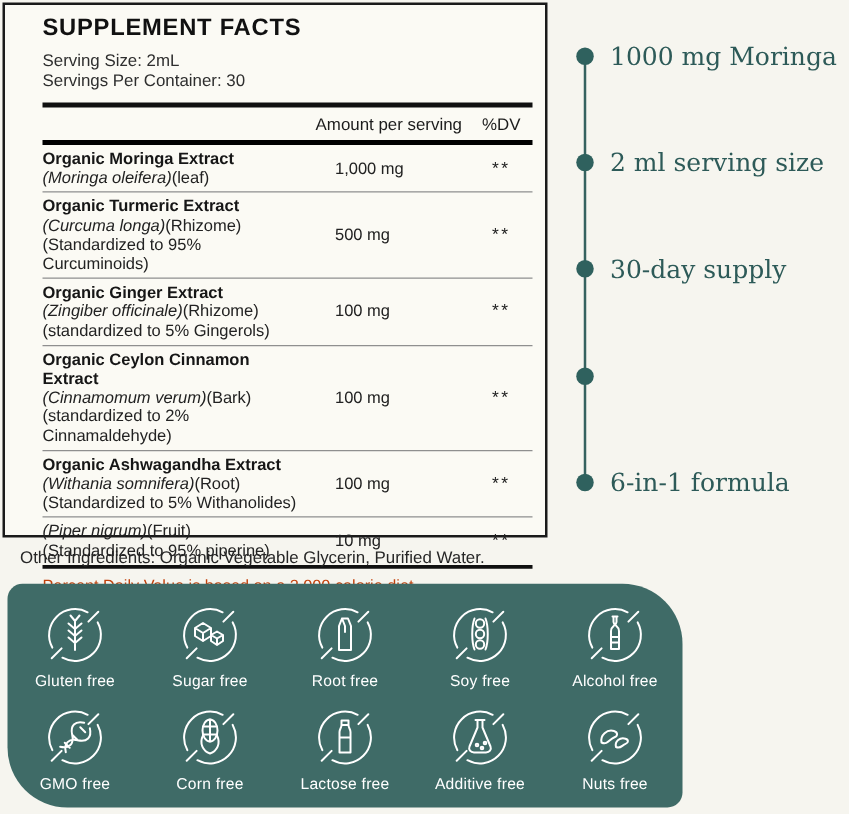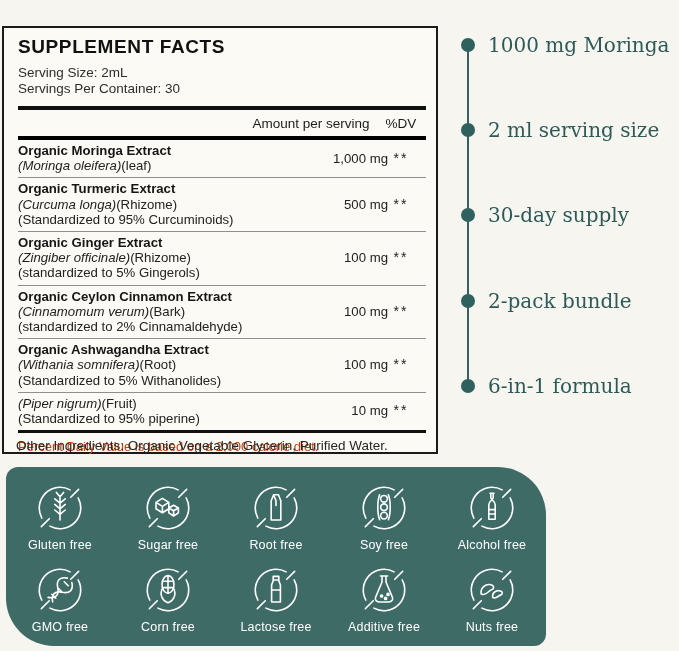--- a/index.html
+++ b/index.html
@@ -13,41 +13,40 @@
   html,body{background:var(--page-bg)}
   .page{
     position:relative;width:679px;height:651px;overflow:hidden;
     background:var(--page-bg);
     font-family:"Liberation Sans",sans-serif;
   }
   
   .facts-box{
     position:absolute;left:2px;top:2px;width:436px;height:428px;
     background:var(--box-bg);border:2px solid #1a1a1a;
-    padding:4px 10px 0 14px;
-    margin-top:24px;
+    padding:4px 10px 0 30px;
   }
   .facts-title{
     font-size:19px;font-weight:800;letter-spacing:.6px;color:#111;
     margin:4px 0 7px;
   }
   .serving-line{font-size:13.5px;line-height:16px;color:#2e2e2e}
   .bar4{height:4px;background:#101010;margin-top:9px}
   .header-row{
     display:flex;align-items:center;padding:6px 0 5px;
     border-bottom:4px solid #000000;font-size:13.5px;color:#1c1c1c;
   }
   .col-name{flex:1}
   .col-amt{width:130px;text-align:center}
   .col-dv{width:50px;text-align:center}
   .row{display:flex;padding:3px 0 4px;font-size:13.2px;line-height:15.2px;color:#222}
   .row + .row{border-top:1px solid #8f8f8f}
   .row .nm{font-weight:bold;color:var(--ink)}
   .lat{font-style:italic}
-  .amt-cell{width:130px;text-align:right;align-self:center;position:relative;left:12px}
+  .amt-cell{width:130px;text-align:left;align-self:center;position:relative;left:22px}
   .dv-cell{width:50px;text-align:center;align-self:center;letter-spacing:2px;font-size:14px}
   .bar3{height:3px;background:#101010}
   .footnote{font-size:13px;padding:6px 0;color:#c2410c}
   
   .other{position:absolute;left:16px;top:438px;font-size:13.5px;color:#262626}
   
   .highlights{position:absolute;left:455px;top:2px;width:222px}
   .tl-line{position:absolute;left:12px;top:44px;width:2px;height:342px;background:#35625f}
   .hl-item{display:flex;align-items:center;height:85.4px;position:relative}
   .hl-dot{width:14px;height:14px;border-radius:50%;background:#2f615e;margin-left:6px;flex:none}
@@ -204,21 +203,20 @@
         <div class="hl-item">
           <span class="hl-dot"></span>
           <span class="hl-text">2 ml serving size</span>
         </div>
         <div class="hl-item">
           <span class="hl-dot"></span>
           <span class="hl-text">30-day supply</span>
         </div>
         <div class="hl-item">
           <span class="hl-dot"></span>
-          <span class="hl-text">2-pack bundle</span>
         </div>
         <div class="hl-item">
           <span class="hl-dot"></span>
           <span class="hl-text">6-in-1 formula</span>
         </div>
       </div>
   </div>
 
   <div class="badge-panel">
     <div id="badge-rows">

